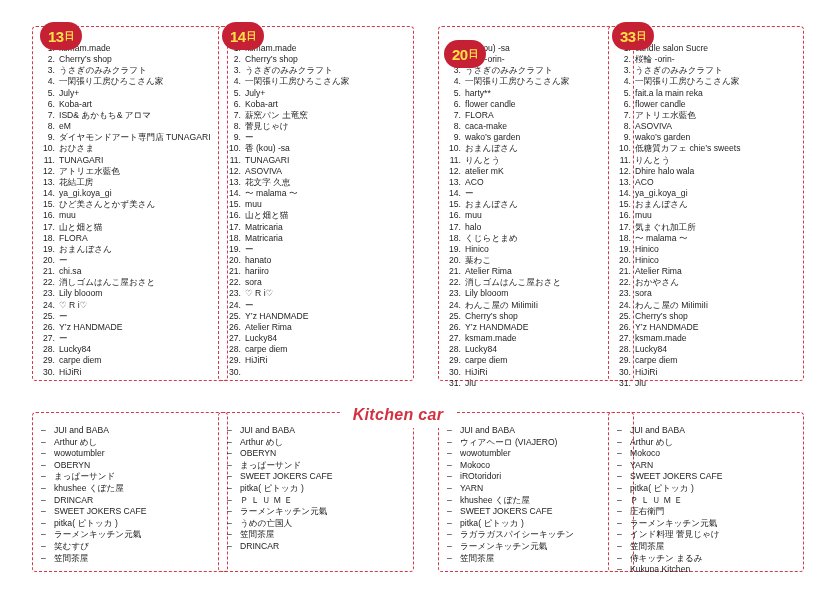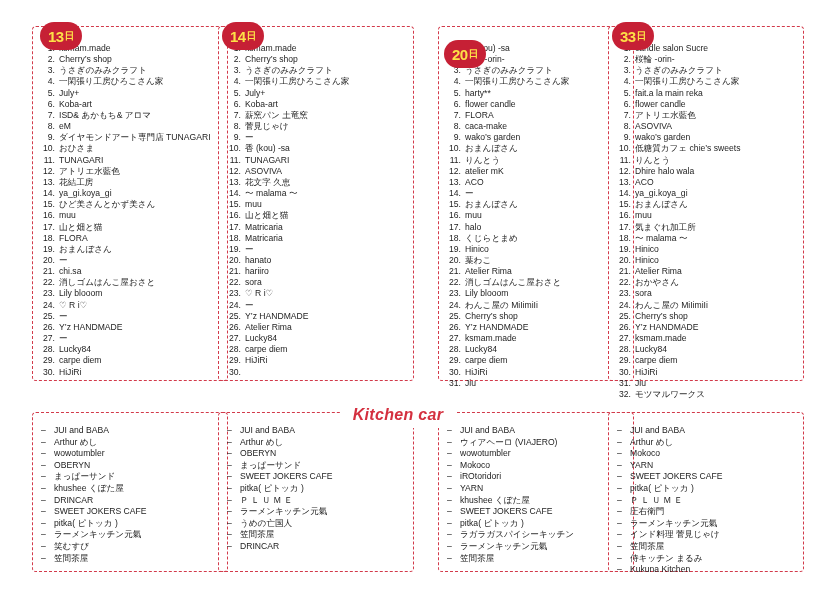--- a/index.html
+++ b/index.html
@@ -642,24 +642,20 @@
           <span class="nm">carpe diem</span>
         </li>
       <li>
           <span class="idx">30.</span>
           <span class="nm">HiJiRi</span>
         </li>
       <li>
           <span class="idx">31.</span>
           <span class="nm">Jiu</span>
         </li>
-      <li>
-          <span class="idx">32.</span>
-          <span class="nm">モツマルワークス</span>
-        </li>
     </ol>
   </div>
 
   <div class="kc-col c0">
     <ul class="kclist">
       <li>
           <span class="dash">–</span>
           <span class="nm">JUI and BABA</span>
         </li>
       <li>

